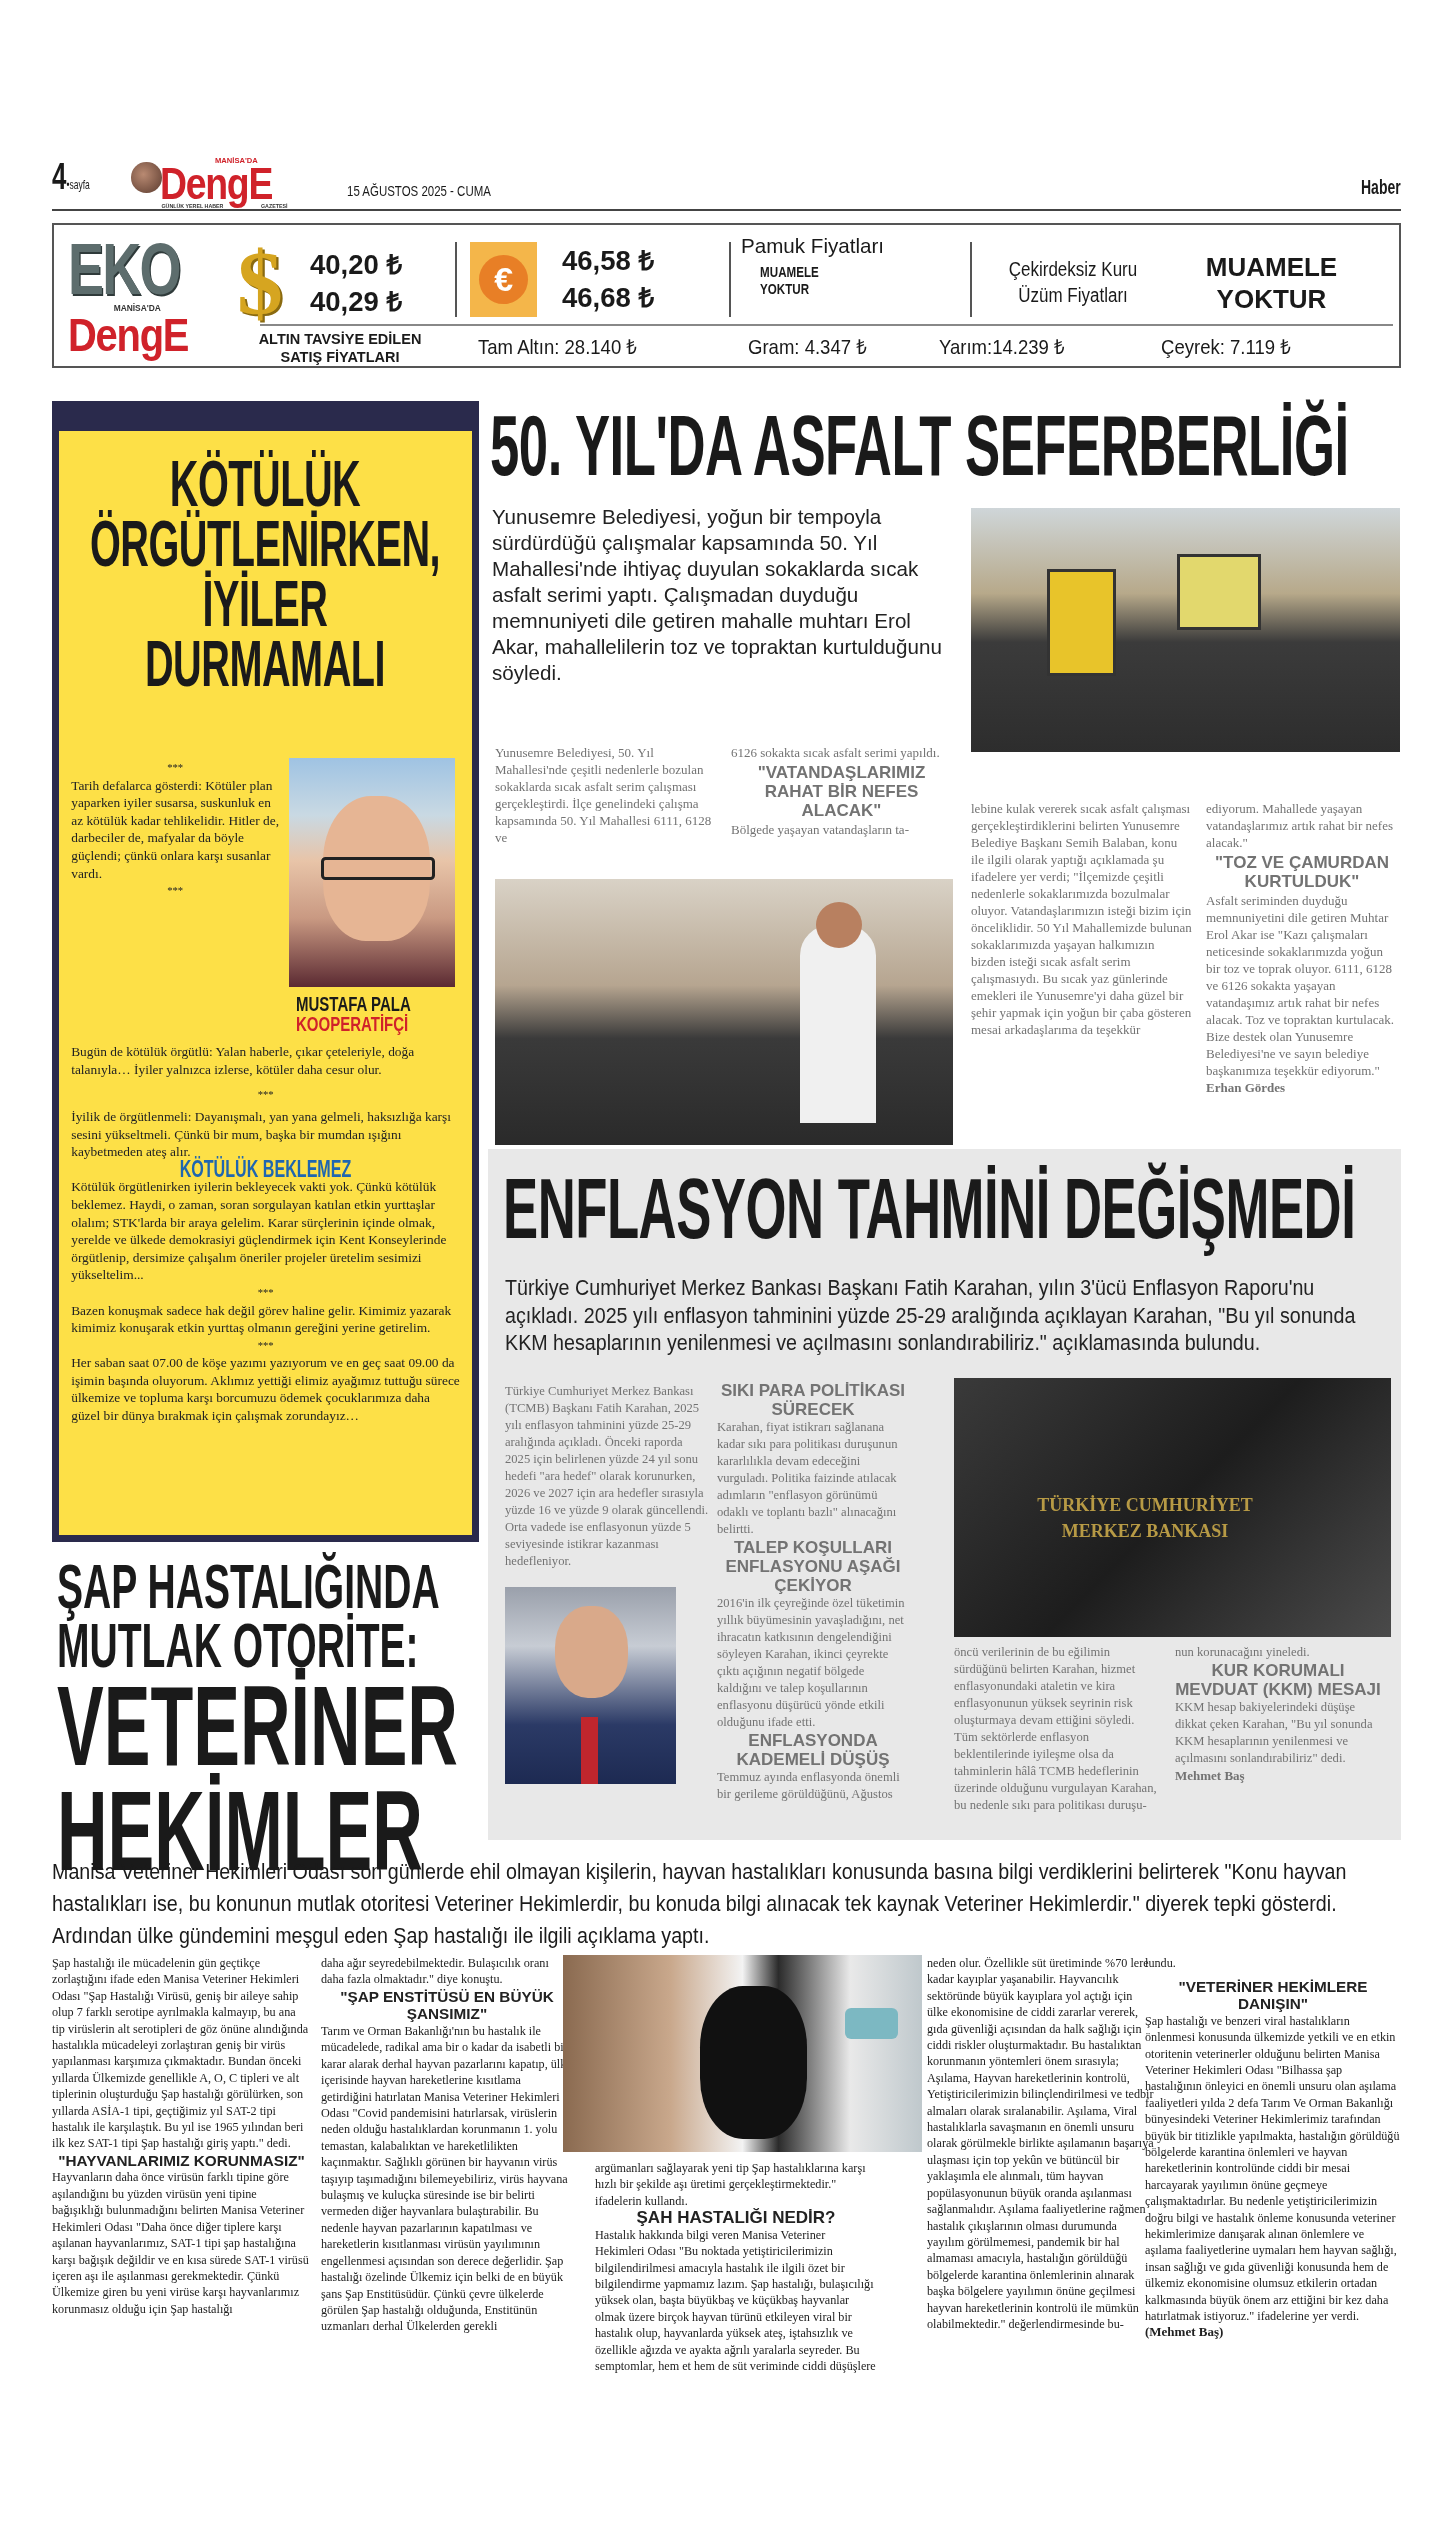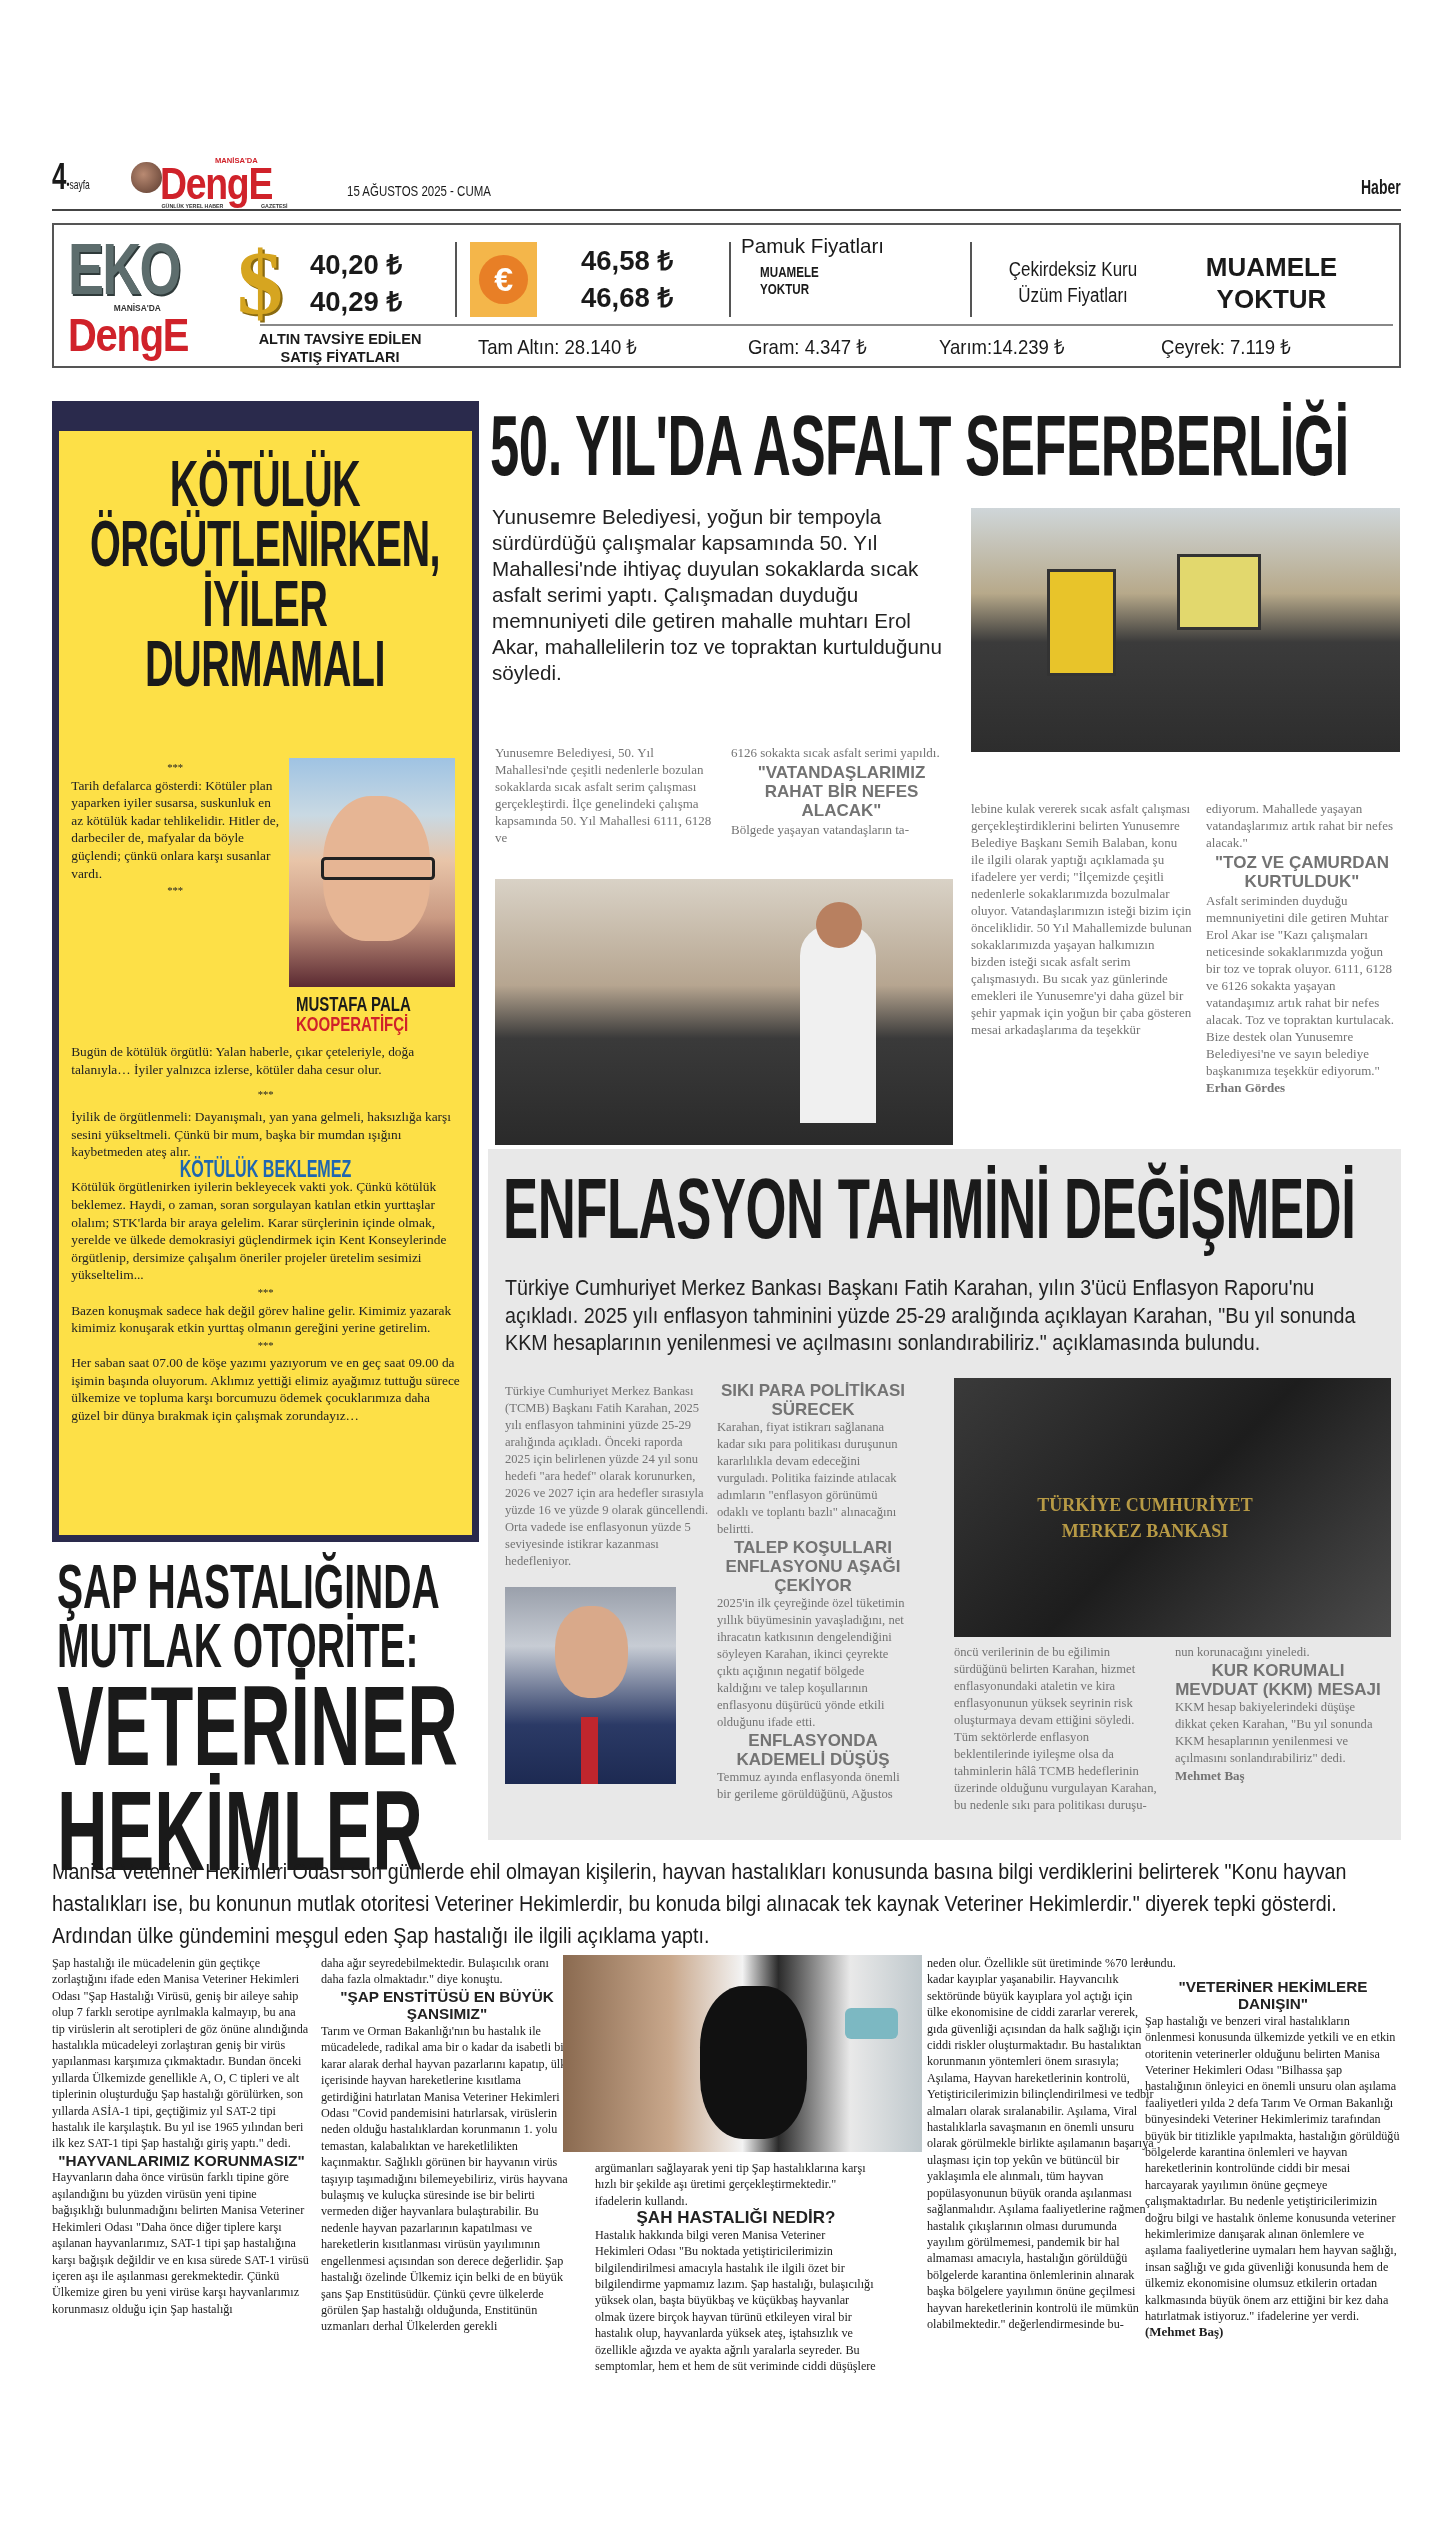--- a/index.html
+++ b/index.html
@@ -82,21 +82,21 @@
   </div>
   <div class="abs dollar">$</div>
   <div class="abs fx-vals" style="left:256px;top:21.4px;">
     <div>40,20 ₺</div>
     <div>40,29 ₺</div>
   </div>
   <div class="abs vdiv" style="left:401px;top:17px;height:75px;"></div>
   <div class="abs euro-box">
       <div class="euro-circle">€</div>
     </div>
-  <div class="abs fx-vals" style="left:508px;top:17px;margin-left:19px;">
+  <div class="abs fx-vals" style="left:508px;top:17px;">
     <div>46,58 ₺</div>
     <div>46,68 ₺</div>
   </div>
   <div class="abs vdiv" style="left:675px;top:17px;height:75px;"></div>
   <div class="abs" style="left:687px;top:9.2px;width:191px;text-align:left;">
     <div class="sans" style="font-size:20.6px;">Pamuk Fiyatları</div>
     <div class="sans" style="font-size:14.5px;font-weight:700;margin-top:6.1px;line-height:17px;transform:scaleX(0.8);">
         <div>MUAMELE</div>
         <div>YOKTUR</div>
       </div>
@@ -182,21 +182,21 @@
   <div class="abs lead" style="left:17px;top:126px;width:885px;font-size:21.4px;line-height:27.5px;transform:scaleX(0.92);transform-origin:left;width:962px;">Türkiye Cumhuriyet Merkez Bankası Başkanı Fatih Karahan, yılın 3'ücü Enflasyon Raporu'nu açıkladı. 2025 yılı enflasyon tahminini yüzde 25-29 aralığında açıklayan Karahan, "Bu yıl sonunda KKM hesaplarının yenilenmesi ve açılmasını sonlandırabiliriz." açıklamasında bulundu.</div>
   <div class="abs body" style="left:17px;top:234px;width:205px;font-size:12.6px;line-height:17px;">Türkiye Cumhuriyet Merkez Bankası (TCMB) Başkanı Fatih Karahan, 2025 yılı enflasyon tahminini yüzde 25-29 aralığında açıkladı. Önceki raporda 2025 için belirlenen yüzde 24 yıl sonu hedefi "ara hedef" olarak korunurken, 2026 ve 2027 için ara hedefler sırasıyla yüzde 16 ve yüzde 9 olarak güncellendi. Orta vadede ise enflasyonun yüzde 5 seviyesinde istikrar kazanması hedefleniyor.</div>
   <div class="abs photo" style="left:17px;top:438px;width:171px;height:197px;background:linear-gradient(180deg,#9aa0ab 0%,#c7ccd4 30%,#2b3a66 70%,#1d2a52 100%);">
     <div class="abs" style="left:50px;top:19px;width:73px;height:92px;border-radius:45%;background:#d9a98a;"></div>
     <div class="abs" style="left:76px;top:130px;width:17px;height:69px;background:#c0262d;"></div>
   </div>
   <div class="abs body" style="left:229px;top:232px;width:192px;font-size:12.6px;line-height:17px;">
     <div class="subhead">SIKI PARA POLİTİKASI SÜRECEK</div>
     <p>Karahan, fiyat istikrarı sağlanana kadar sıkı para politikası duruşunun kararlılıkla devam edeceğini vurguladı. Politika faizinde atılacak adımların "enflasyon görünümü odaklı ve toplantı bazlı" alınacağını belirtti.</p>
     <div class="subhead">TALEP KOŞULLARI ENFLASYONU AŞAĞI ÇEKİYOR</div>
-    <p>2025'in ilk çeyreğinde özel tüketimin yıllık büyümesinin yavaşladığını, net ihracatın katkısının dengelendiğini söyleyen Karahan, ikinci çeyrekte çıktı açığının negatif bölgede kaldığını ve talep koşullarının enflasyonu düşürücü yönde etkili olduğunu ifade etti.</p>
+    <p>2016'in ilk çeyreğinde özel tüketimin yıllık büyümesinin yavaşladığını, net ihracatın katkısının dengelendiğini söyleyen Karahan, ikinci çeyrekte çıktı açığının negatif bölgede kaldığını ve talep koşullarının enflasyonu düşürücü yönde etkili olduğunu ifade etti.</p>
     <div class="subhead">ENFLASYONDA KADEMELİ DÜŞÜŞ</div>
     <p>Temmuz ayında enflasyonda önemli bir gerileme görüldüğünü, Ağustos</p>
   </div>
   <div class="abs photo" style="left:466px;top:229px;width:437px;height:259px;background:linear-gradient(135deg,#3a3a3a 0%,#1d1d1d 50%,#4a4a4a 100%);">
     <div class="abs serif" style="left:69px;top:114px;color:#b79a45;font-size:18px;line-height:26px;font-weight:700;text-align:center;width:244px;">
         <div>TÜRKİYE CUMHURİYET</div>
         <div>MERKEZ BANKASI</div>
       </div>
   </div>
   <div class="abs body" style="left:466px;top:495px;width:206px;font-size:12.6px;line-height:17px;">öncü verilerinin de bu eğilimin sürdüğünü belirten Karahan, hizmet enflasyonundaki ataletin ve kira enflasyonunun yüksek seyrinin risk oluşturmaya devam ettiğini söyledi. Tüm sektörlerde enflasyon beklentilerinde iyileşme olsa da tahminlerin hâlâ TCMB hedeflerinin üzerinde olduğunu vurgulayan Karahan, bu nedenle sıkı para politikası duruşu-</div>

